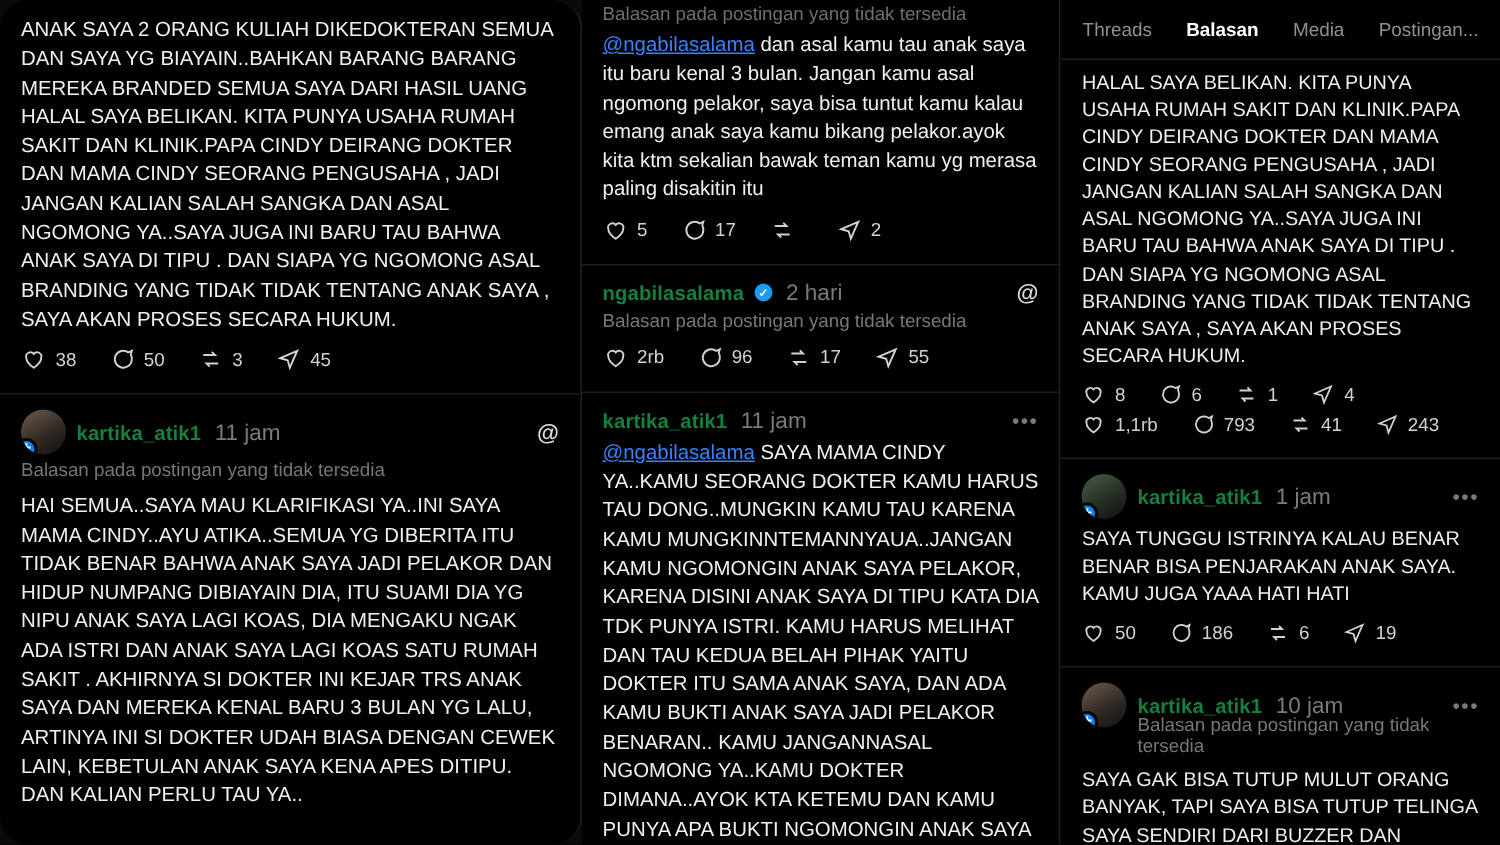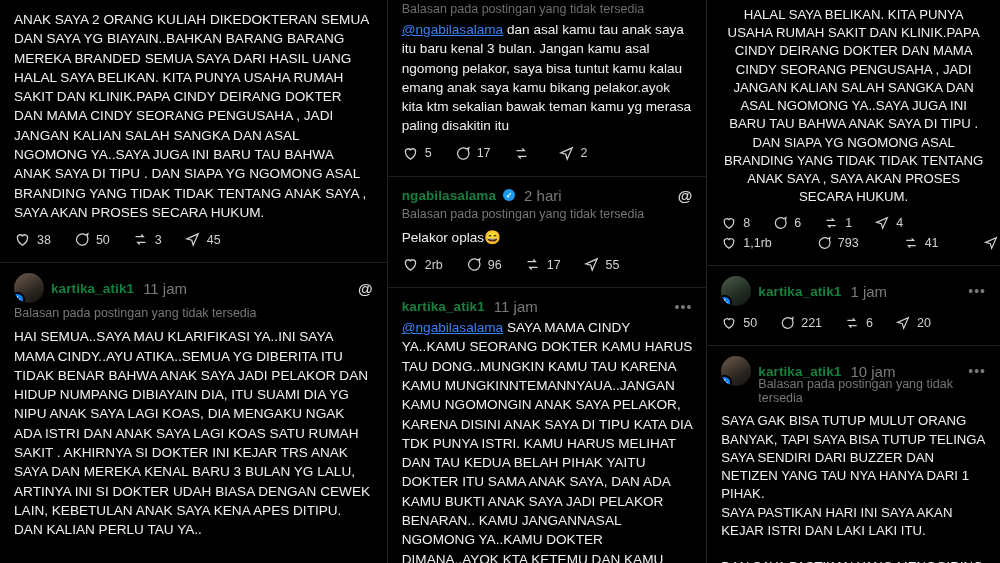--- a/index.html
+++ b/index.html
@@ -14,21 +14,21 @@
     width: 1000px; height: 563px;
     display: flex;
     background: #0a0a0a;
   }
   .pane {
     height: 563px;
     overflow: hidden;
     position: relative;
     background: #000;
   }
-  .pane-left  { width: 404px; border-right: 1px solid #222; }
+  .pane-left  { width: 404px; border-right: 1px solid #222; border-radius: 19px; }
   .pane-mid   { width: 333px; border-right: 1px solid #222; }
   .pane-right { width: 305px; }
 
   
   .post {
     padding: 10px 14px 4px 14px;
     position: relative;
   }
   .divider { height: 1px; background: #1d1d1d; margin: 6px 0 0 0; }
 
@@ -240,21 +240,20 @@
     <div class="divider"></div>
 
     <div class="post">
       <div class="post-head">
         <span class="uname">ngabilasalama</span>
         <span class="verified">✓</span>
         <span class="time">2 hari</span>
         <span class="thread-logo">@</span>
       </div>
       <div class="replyto">Balasan pada postingan yang tidak tersedia</div>
-      <div class="body big">Pelakor oplas😄</div>
       <div class="actions">
         <div class="act">
           <svg width="17" height="17" viewBox="0 0 24 24" fill="none" stroke="#cfd2d4" stroke-width="1.8">
               <path d="M12 20s-7-4.6-7-9.4A4 4 0 0 1 12 7a4 4 0 0 1 7 3.6C19 15.4 12 20 12 20z"></path>
             </svg>
           <span class="cnt">2rb</span>
         </div>
         <div class="act">
           <svg width="17" height="17" viewBox="0 0 24 24" fill="none" stroke="#cfd2d4" stroke-width="1.8">
               <path d="M21 12a8 8 0 1 1-3.2-6.4L21 4l-1 3.6A7.9 7.9 0 0 1 21 12z"></path>
@@ -284,22 +283,28 @@
         <span class="time">11 jam</span>
         <span class="more-dots">•••</span>
       </div>
       <div class="body big"><span class="mention">@ngabilasalama</span><span> SAYA MAMA CINDY YA..KAMU SEORANG DOKTER KAMU HARUS TAU DONG..MUNGKIN KAMU TAU KARENA KAMU MUNGKINNTEMANNYAUA..JANGAN KAMU NGOMONGIN ANAK SAYA PELAKOR, KARENA DISINI ANAK SAYA DI TIPU KATA DIA TDK PUNYA ISTRI. KAMU HARUS MELIHAT DAN TAU KEDUA BELAH PIHAK YAITU DOKTER ITU SAMA ANAK SAYA, DAN ADA KAMU BUKTI ANAK SAYA JADI PELAKOR BENARAN.. KAMU JANGANNASAL NGOMONG YA..KAMU DOKTER DIMANA..AYOK KTA KETEMU DAN KAMU PUNYA APA BUKTI NGOMONGIN ANAK SAYA PELAKOR .</span></div>
     </div>
 
   </div>
 
   <div class="pane pane-right">
 
-
-    <div class="post" style="padding-top:6px;text-align:center;">
+    <div class="tabbar">
+      <div class="tab">Threads</div>
+      <div class="tab active">Balasan</div>
+      <div class="tab">Media</div>
+      <div class="tab">Postingan...</div>
+    </div>
+
+    <div class="post" style="padding-top:6px;">
       <div class="body">HALAL SAYA BELIKAN. KITA PUNYA USAHA RUMAH SAKIT DAN KLINIK.PAPA CINDY DEIRANG DOKTER DAN MAMA CINDY SEORANG PENGUSAHA , JADI JANGAN KALIAN SALAH SANGKA DAN ASAL NGOMONG YA..SAYA JUGA INI BARU TAU BAHWA ANAK SAYA DI TIPU . DAN SIAPA YG NGOMONG ASAL BRANDING YANG TIDAK TIDAK TENTANG ANAK SAYA , SAYA AKAN PROSES SECARA HUKUM.</div>
       <div class="actions">
         <div class="act">
           <svg width="16" height="16" viewBox="0 0 24 24" fill="none" stroke="#cfd2d4" stroke-width="1.8">
               <path d="M12 20s-7-4.6-7-9.4A4 4 0 0 1 12 7a4 4 0 0 1 7 3.6C19 15.4 12 20 12 20z"></path>
             </svg>
           <span class="cnt">8</span>
         </div>
         <div class="act">
           <svg width="16" height="16" viewBox="0 0 24 24" fill="none" stroke="#cfd2d4" stroke-width="1.8">
@@ -313,21 +318,21 @@
             </svg>
           <span class="cnt">1</span>
         </div>
         <div class="act">
           <svg width="16" height="16" viewBox="0 0 24 24" fill="none" stroke="#cfd2d4" stroke-width="1.8">
               <path d="M4 11l16-7-7 16-2-7-7-2z"></path>
             </svg>
           <span class="cnt">4</span>
         </div>
       </div>
-      <div class="actions" style="margin-top:4px;gap:44px;">
+      <div class="actions" style="margin-top:4px;">
         <div class="act">
           <svg width="16" height="16" viewBox="0 0 24 24" fill="none" stroke="#cfd2d4" stroke-width="1.8">
               <path d="M12 20s-7-4.6-7-9.4A4 4 0 0 1 12 7a4 4 0 0 1 7 3.6C19 15.4 12 20 12 20z"></path>
             </svg>
           <span class="cnt">1,1rb</span>
         </div>
         <div class="act">
           <svg width="16" height="16" viewBox="0 0 24 24" fill="none" stroke="#cfd2d4" stroke-width="1.8">
               <path d="M21 12a8 8 0 1 1-3.2-6.4L21 4l-1 3.6A7.9 7.9 0 0 1 21 12z"></path>
             </svg>
@@ -352,44 +357,46 @@
 
     <div class="post">
       <div class="post-head">
         <div class="avatar photo-b">
           <span class="plus">+</span>
         </div>
         <span class="uname">kartika_atik1</span>
         <span class="time">1 jam</span>
         <span class="more-dots">•••</span>
       </div>
+      <div class="body" style="margin-top:4px;">SAYA TUNGGU ISTRINYA KALAU BENAR BENAR BISA PENJARAKAN ANAK SAYA.
+KAMU JUGA YAAA HATI HATI</div>
       <div class="actions">
         <div class="act">
           <svg width="16" height="16" viewBox="0 0 24 24" fill="none" stroke="#cfd2d4" stroke-width="1.8">
               <path d="M12 20s-7-4.6-7-9.4A4 4 0 0 1 12 7a4 4 0 0 1 7 3.6C19 15.4 12 20 12 20z"></path>
             </svg>
           <span class="cnt">50</span>
         </div>
         <div class="act">
           <svg width="16" height="16" viewBox="0 0 24 24" fill="none" stroke="#cfd2d4" stroke-width="1.8">
               <path d="M21 12a8 8 0 1 1-3.2-6.4L21 4l-1 3.6A7.9 7.9 0 0 1 21 12z"></path>
             </svg>
-          <span class="cnt">221</span>
+          <span class="cnt">186</span>
         </div>
         <div class="act">
           <svg width="16" height="16" viewBox="0 0 24 24" fill="none" stroke="#cfd2d4" stroke-width="1.8">
               <path d="M5 8h11l-3-3M19 16H8l3 3"></path>
             </svg>
           <span class="cnt">6</span>
         </div>
         <div class="act">
           <svg width="16" height="16" viewBox="0 0 24 24" fill="none" stroke="#cfd2d4" stroke-width="1.8">
               <path d="M4 11l16-7-7 16-2-7-7-2z"></path>
             </svg>
-          <span class="cnt">20</span>
+          <span class="cnt">19</span>
         </div>
       </div>
     </div>
 
     <div class="divider"></div>
 
     <div class="post">
       <div class="post-head">
         <div class="avatar photo-a">
           <span class="plus">+</span>

